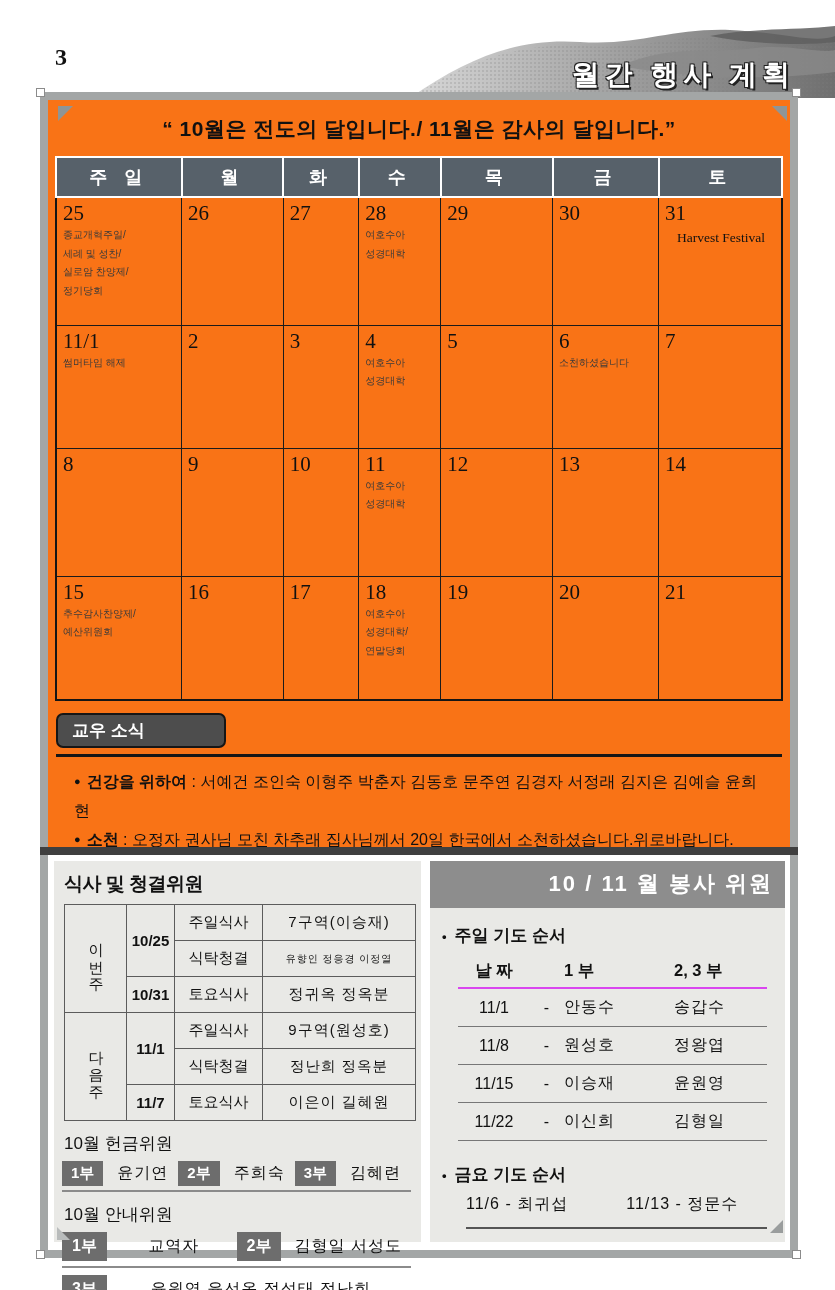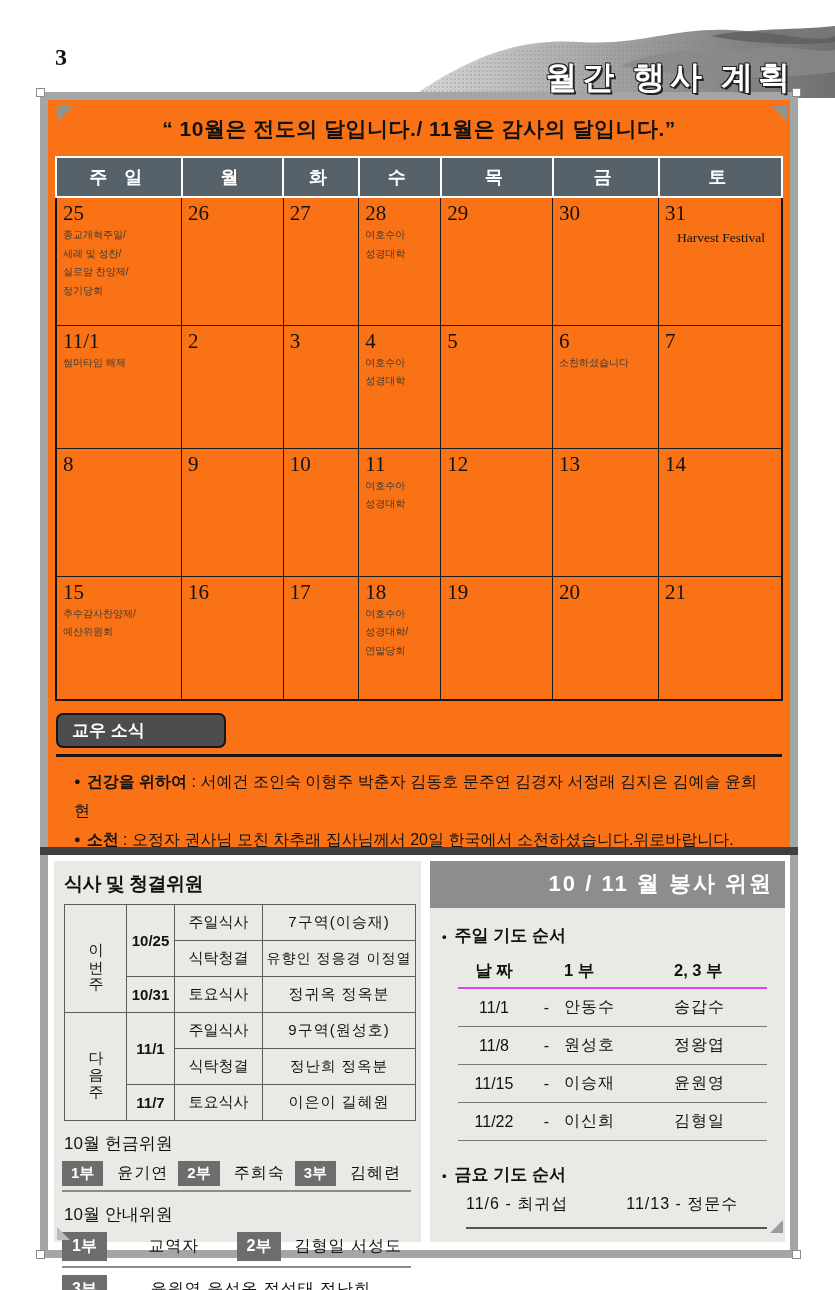--- a/index.html
+++ b/index.html
@@ -4,21 +4,21 @@
 <style>
   * { margin:0; padding:0; box-sizing:border-box; }
   html,body { width:835px; height:1290px; background:#ffffff;
     font-family:"Liberation Sans","DejaVu Sans",sans-serif; color:#111; }
   .page { position:relative; width:835px; height:1290px; overflow:hidden; background:#fff; }
 
   
   .page-number { position:absolute; left:55px; top:44px;
     font-family:"Liberation Serif","DejaVu Serif",serif; font-weight:bold; font-size:24px; }
   .wave-art { position:absolute; left:410px; top:26px; width:425px; height:72px; }
-  .header-title { position:absolute; right:40px; top:56px; font-size:32px; font-weight:bold;
+  .header-title { position:absolute; right:40px; top:56px; font-size:28px; font-weight:bold;
     color:#fff; letter-spacing:5px; z-index:3;
     text-shadow:-1px -1px 0 #222, 1px -1px 0 #222, -1px 1px 0 #222, 2px 2px 0 #222; }
 
   
   .frame { position:absolute; left:40px; top:92px; width:758px; height:1166px;
     border:8px solid #a3a6a6; background:#f97316; }
   .handle { position:absolute; width:9px; height:9px; background:#fff; border:1px solid #8b8b8b; z-index:4; }
   .h-tl { left:36px; top:88px; } .h-tr { left:792px; top:88px; }
   .h-bl { left:36px; top:1250px; } .h-br { left:792px; top:1250px; }
   .corner-tri { position:absolute; width:0; height:0; z-index:3; }
@@ -285,21 +285,21 @@
         <table class="meal">
           <tbody>
               <tr>
             <td class="week-cell" rowspan="3">이번주</td>
             <td class="date-cell" rowspan="2">10/25</td>
             <td class="duty-cell">주일식사</td>
             <td class="names-cell">7구역(이승재)</td>
           </tr>
           <tr>
             <td class="duty-cell">식탁청결</td>
-            <td class="names-cell" style="font-size:14px">유향인 정응경 이정열</td>
+            <td class="names-cell" style="font-size:10px">유향인 정응경 이정열</td>
           </tr>
           <tr>
             <td class="date-cell">10/31</td>
             <td class="duty-cell">토요식사</td>
             <td class="names-cell">정귀옥 정옥분</td>
           </tr>
           <tr>
             <td class="week-cell" rowspan="3">다음주</td>
             <td class="date-cell" rowspan="2">11/1</td>
             <td class="duty-cell">주일식사</td>

